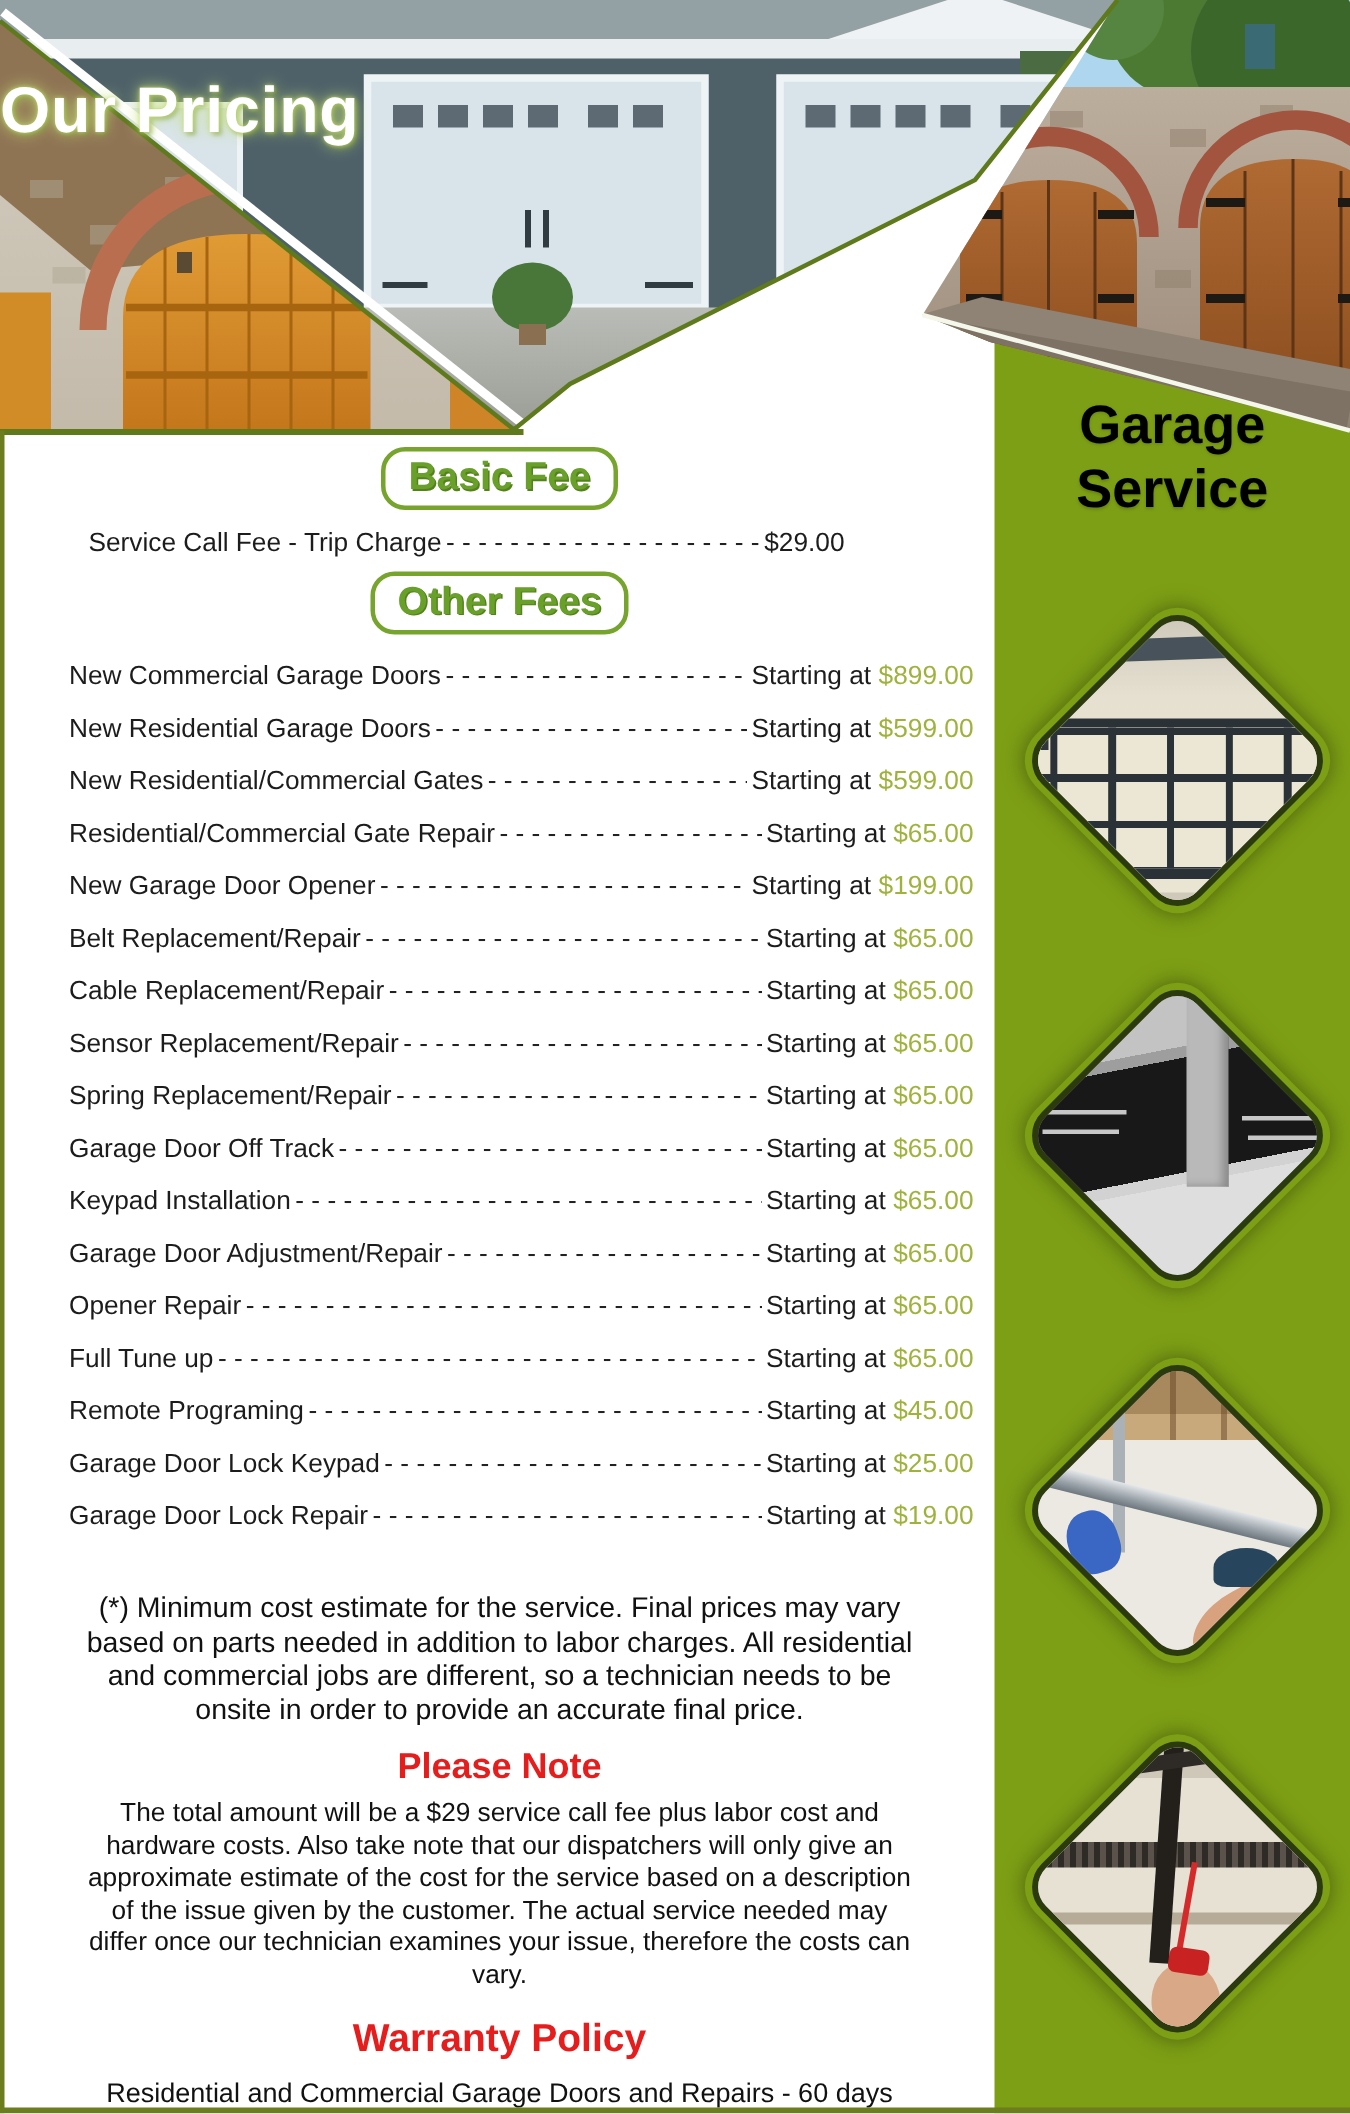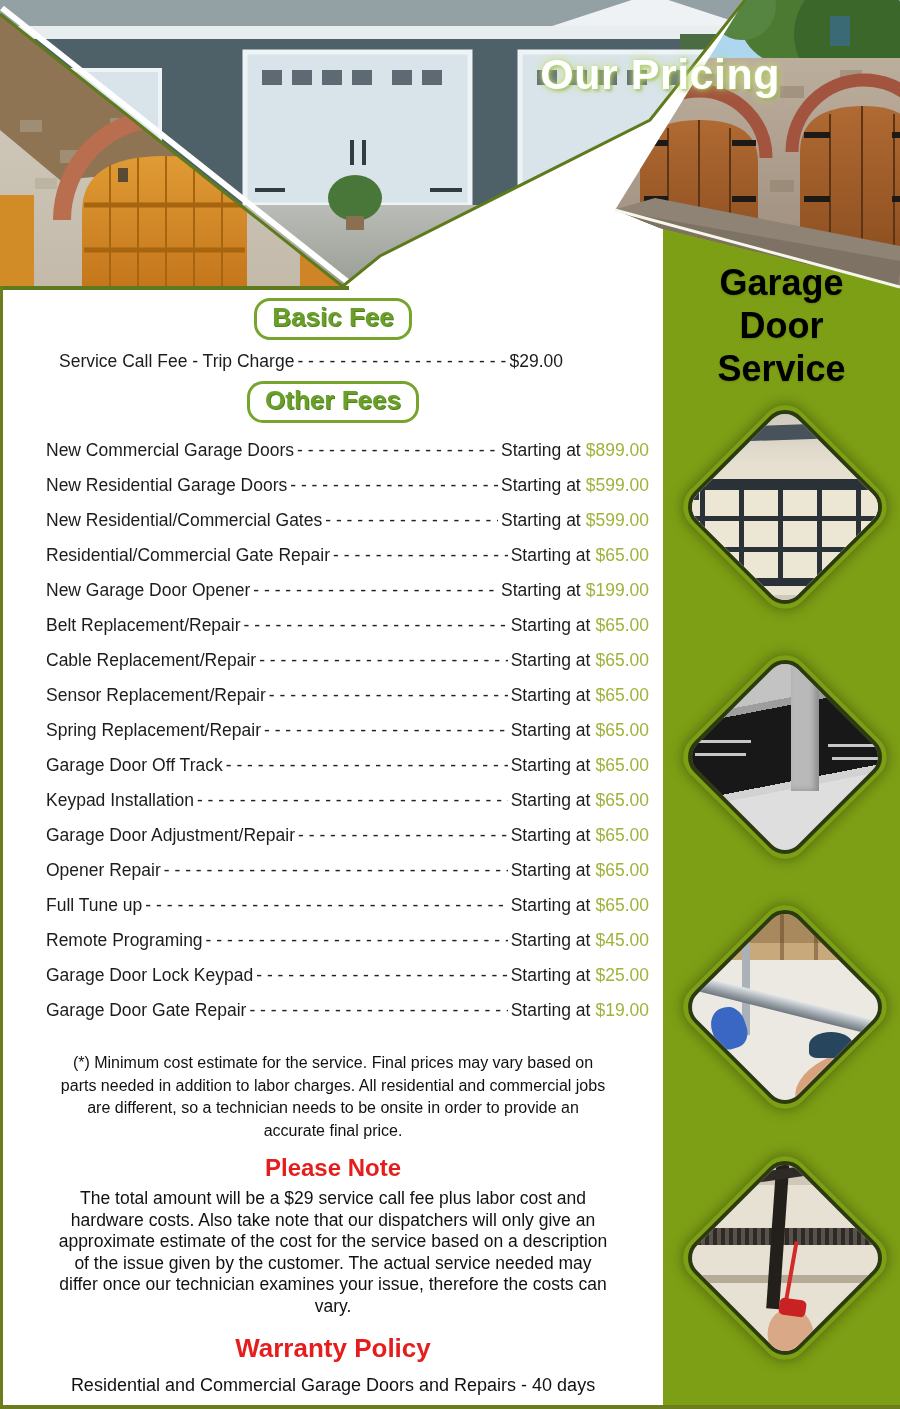--- a/index.html
+++ b/index.html
@@ -16,21 +16,21 @@
   body{font-family:"Liberation Sans",sans-serif;}
   .page{position:relative;width:900px;height:1409px;background:#fff;overflow:hidden;margin:0 auto;}
 
   
   .sidebar{position:absolute;right:0;top:225px;bottom:0;width:237px;background:var(--green);z-index:1;}
   .sidebar-title{margin-top:36px;text-align:center;color:#000000;font-weight:bold;font-size:36px;line-height:43px;text-shadow:0 1px 2px rgba(60,80,10,.35);}
 
   
   .hero{position:absolute;left:0;top:0;width:900px;height:300px;z-index:2;}
   .hero svg{display:block;}
-  .hero-title{position:absolute;left:0;top:50px;width:780px;text-align:right;
+  .hero-title{position:absolute;left:0;top:50px;width:780px;text-align:left;
     font-size:43px;font-weight:bold;color:#fff;letter-spacing:.5px;
     text-shadow:0 0 10px rgba(200,225,120,.95),0 0 3px rgba(190,220,110,.9),2px 2px 3px rgba(110,140,45,.55);}
 
   
   .content{position:absolute;left:3px;top:296px;width:660px;z-index:2;color:#1c1c1c;}
   .badge-wrap{text-align:center;}
   .badge{display:inline-block;background:#fff;border:3px solid var(--badge-border);border-radius:16px;
     padding:1px 15px 4px;font-size:26px;font-weight:bold;color:var(--badge);
     text-shadow:1px 1px 0 #55801e;}
   .badge-wrap.first{margin-top:2px;}
@@ -39,21 +39,21 @@
   .basic-row{margin:7px 0 0;padding-left:13px;}
   .fee-list{margin-top:10px;padding:0 14px 0 43px;}
   .fee-row{display:flex;align-items:center;height:35px;font-size:17.5px;}
   .basic-row .fee-row{height:28px;padding:0 100px 0 43px;}
   .fee-label{white-space:nowrap;color:#1c1c1c;}
   .leader{flex:1 1 auto;overflow:hidden;white-space:nowrap;color:#222;margin:0 3px;}
   .fee-start{white-space:nowrap;color:#1c1c1c;}
   .fee-price{white-space:nowrap;color:var(--price);margin-left:5px;}
   .fee-price.dark{color:#1c1c1c;margin-left:0;}
 
-  .disclaimer{margin:24px auto 0;max-width:552px;text-align:center;font-size:16px;line-height:22.5px;color:#111;}
+  .disclaimer{margin:34px auto 0;max-width:552px;text-align:center;font-size:19px;line-height:22.5px;color:#111;}
   .note-heading{margin-top:12px;text-align:center;color:var(--red);font-size:24px;font-weight:bold;}
   .note-body{margin:6px auto 0;max-width:560px;text-align:center;font-size:17.5px;line-height:21.5px;color:#111;}
   .warranty-heading{margin-top:16px;text-align:center;color:var(--red);font-size:26px;font-weight:bold;}
   .warranty-body{margin:11px auto 0;max-width:600px;text-align:center;font-size:18px;color:#111;}
 
   
   .edge-left{position:absolute;left:0;top:287px;bottom:0;width:3px;background:var(--olive);z-index:4;}
   .edge-bottom{position:absolute;left:0;right:0;bottom:0;height:4px;background:var(--olive);z-index:4;}
 
   
@@ -107,21 +107,20 @@
   .d4 .strip{position:absolute;left:0;right:0;top:58%;height:8px;background:#b5ab97;}
 </style>
 </head>
 <body>
 
 <div class="page">
 
   <div class="sidebar">
     <div class="sidebar-title">
       <div>Garage</div>
-      <div>Door</div>
       <div>Service</div>
     </div>
   </div>
 
   <div class="hero">
     <svg width="900" height="300" viewBox="0 0 900 300">
       <defs>
         <clipPath id="cpC">
             <polygon points="0,0 745,0 650,120 380,256 343,286 0,286"></polygon>
           </clipPath>
@@ -429,33 +428,33 @@
           <span class="fee-start">Starting at</span>
           <span class="fee-price">$45.00</span>
         </div>
         <div class="fee-row">
           <span class="fee-label">Garage Door Lock Keypad</span>
           <span class="leader">- - - - - - - - - - - - - - - - - - - - - - - - - - - - - - - - - - - - - - - - - - - - - - - - - - - - - - - - - - - - - - - - - - - - - - - - - - - - - - - - - - - - - - - - - - </span>
           <span class="fee-start">Starting at</span>
           <span class="fee-price">$25.00</span>
         </div>
         <div class="fee-row">
-          <span class="fee-label">Garage Door Gate Repair</span>
+          <span class="fee-label">Garage Door Lock Repair</span>
           <span class="leader">- - - - - - - - - - - - - - - - - - - - - - - - - - - - - - - - - - - - - - - - - - - - - - - - - - - - - - - - - - - - - - - - - - - - - - - - - - - - - - - - - - - - - - - - - - </span>
           <span class="fee-start">Starting at</span>
           <span class="fee-price">$19.00</span>
         </div>
       </div>
 
     <p class="disclaimer">(*) Minimum cost estimate for the service. Final prices may vary based on parts needed in addition to labor charges. All residential and commercial jobs are different, so a technician needs to be onsite in order to provide an accurate final price.</p>
 
     <div class="note-heading">Please Note</div>
     <p class="note-body">The total amount will be a $29 service call fee plus labor cost and hardware costs. Also take note that our dispatchers will only give an approximate estimate of the cost for the service based on a description of the issue given by the customer. The actual service needed may differ once our technician examines your issue, therefore the costs can vary.</p>
 
     <div class="warranty-heading">Warranty Policy</div>
-    <p class="warranty-body">Residential and Commercial Garage Doors and Repairs - 40 days</p>
+    <p class="warranty-body">Residential and Commercial Garage Doors and Repairs - 60 days</p>
 
   </div>
 
   <div class="edge-left"></div>
   <div class="edge-bottom"></div>
 
 </div>
 
 </body></html>

